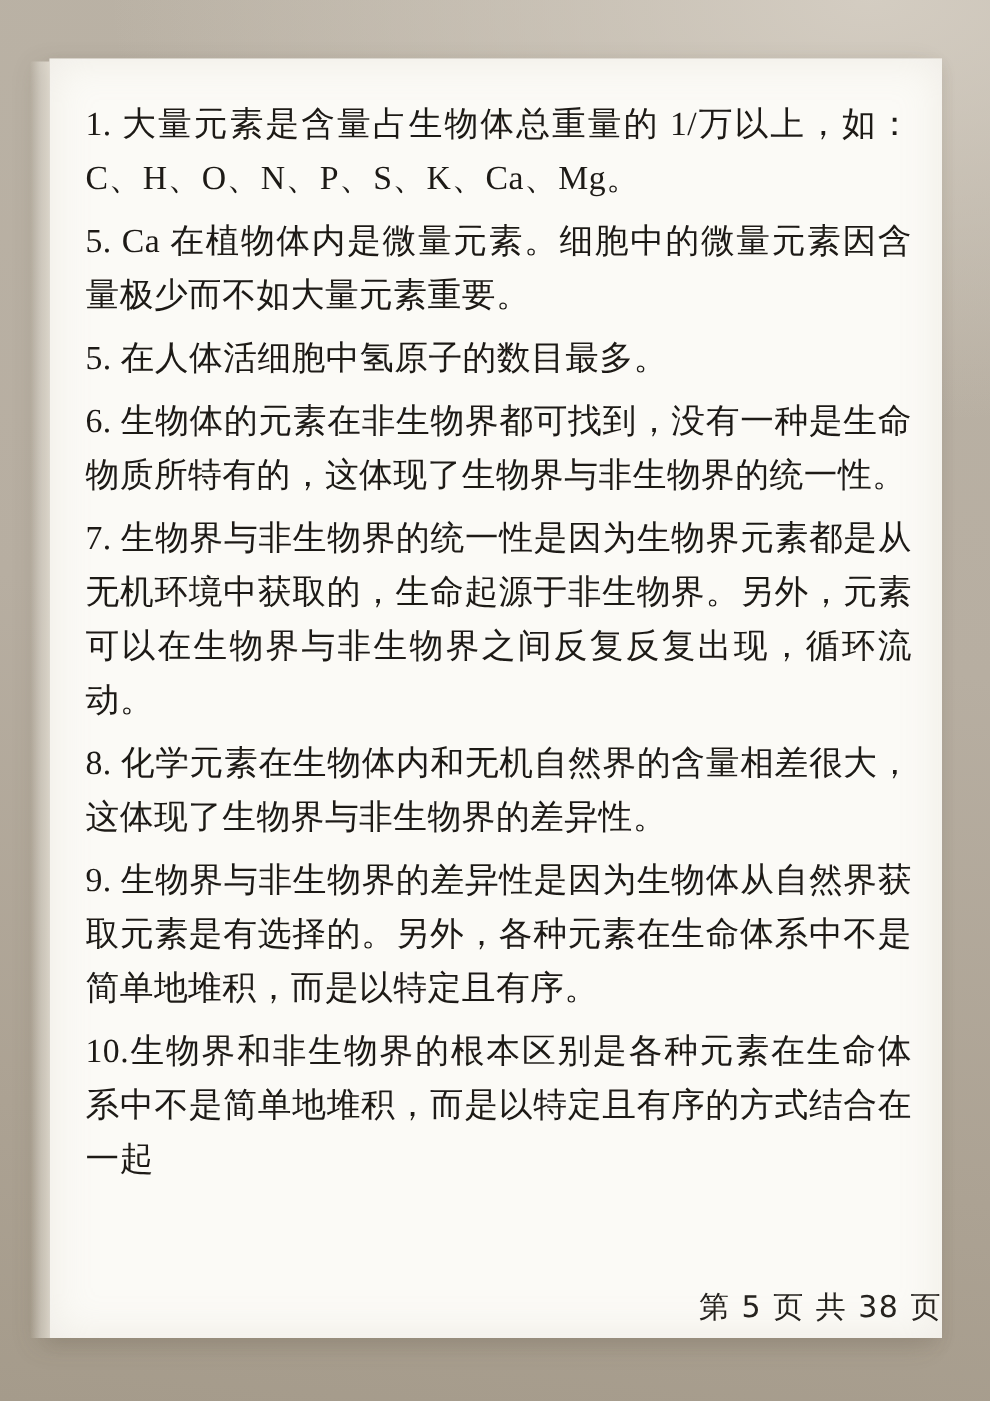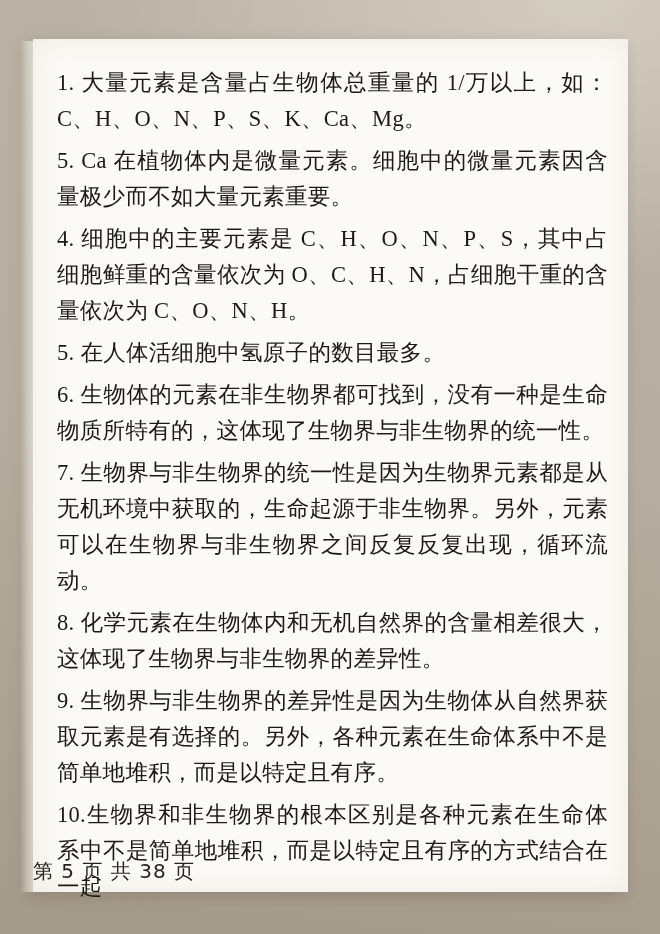--- a/index.html
+++ b/index.html
@@ -57,36 +57,35 @@
     letter-spacing: 0.3px;
   }
   .note {
     margin: 0 0 6px 0;
   }
   .footer {
     position: absolute;
     left: 0;
     right: 0;
     bottom: 7px;
-    text-align: left;
+    text-align: right;
     font-family: "DejaVu Sans", "Liberation Sans", sans-serif;
     font-size: 20px;
     letter-spacing: 1px;
     color: #26231f;
   }
 </style>
 </head>
 <body>
 
 <div class="backdrop">
   <div class="paper">
     <div class="content">
       <p class="note">1. 大量元素是含量占生物体总重量的 1/万以上，如：C、H、O、N、P、S、K、Ca、Mg。</p>
       <p class="note">5. Ca 在植物体内是微量元素。细胞中的微量元素因含量极少而不如大量元素重要。</p>
-      <p class="note">4. 细胞中的主要元素是 C、H、O、N、P、S，其中占细胞鲜重的含量依次为 O、C、H、N，占细胞干重的含量依次为 C、O、N、H。</p>
       <p class="note">5. 在人体活细胞中氢原子的数目最多。</p>
       <p class="note">6. 生物体的元素在非生物界都可找到，没有一种是生命物质所特有的，这体现了生物界与非生物界的统一性。</p>
       <p class="note">7. 生物界与非生物界的统一性是因为生物界元素都是从无机环境中获取的，生命起源于非生物界。另外，元素可以在生物界与非生物界之间反复反复出现，循环流动。</p>
       <p class="note">8. 化学元素在生物体内和无机自然界的含量相差很大，这体现了生物界与非生物界的差异性。</p>
       <p class="note">9. 生物界与非生物界的差异性是因为生物体从自然界获取元素是有选择的。另外，各种元素在生命体系中不是简单地堆积，而是以特定且有序。</p>
       <p class="note">10.生物界和非生物界的根本区别是各种元素在生命体系中不是简单地堆积，而是以特定且有序的方式结合在一起</p>
     </div>
     <div class="footer">第 5 页 共 38 页</div>
   </div>
 </div>

